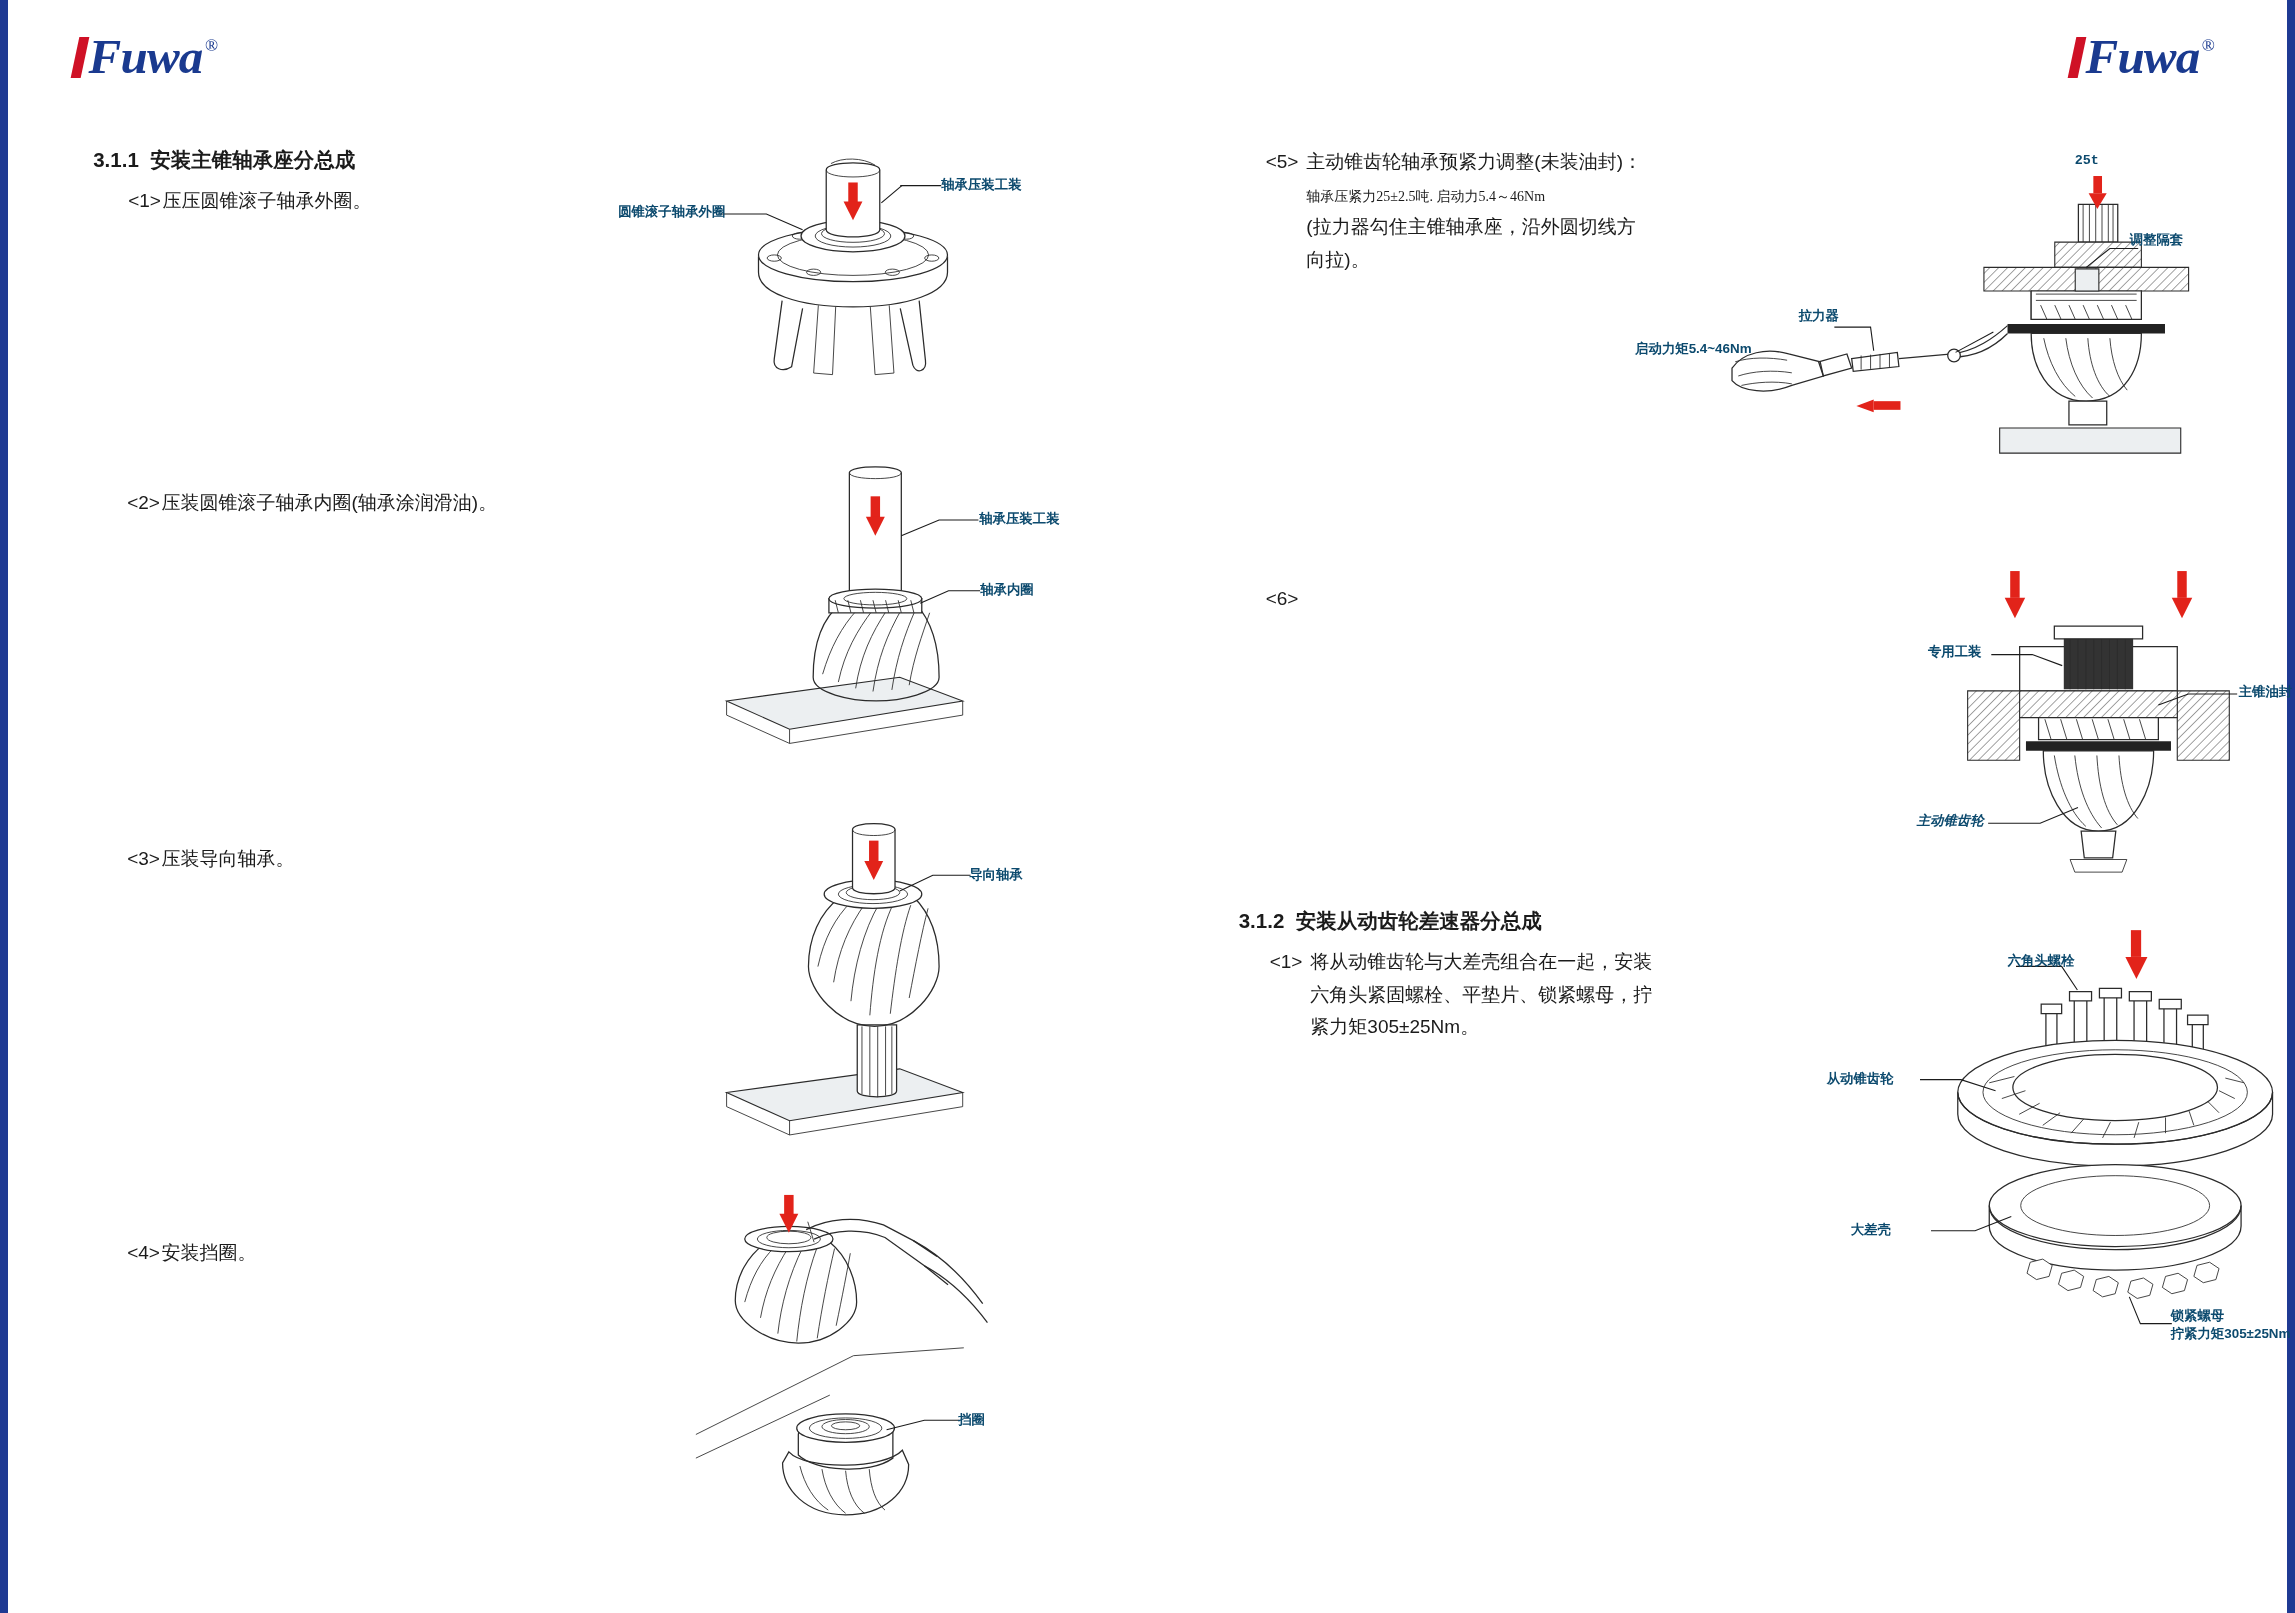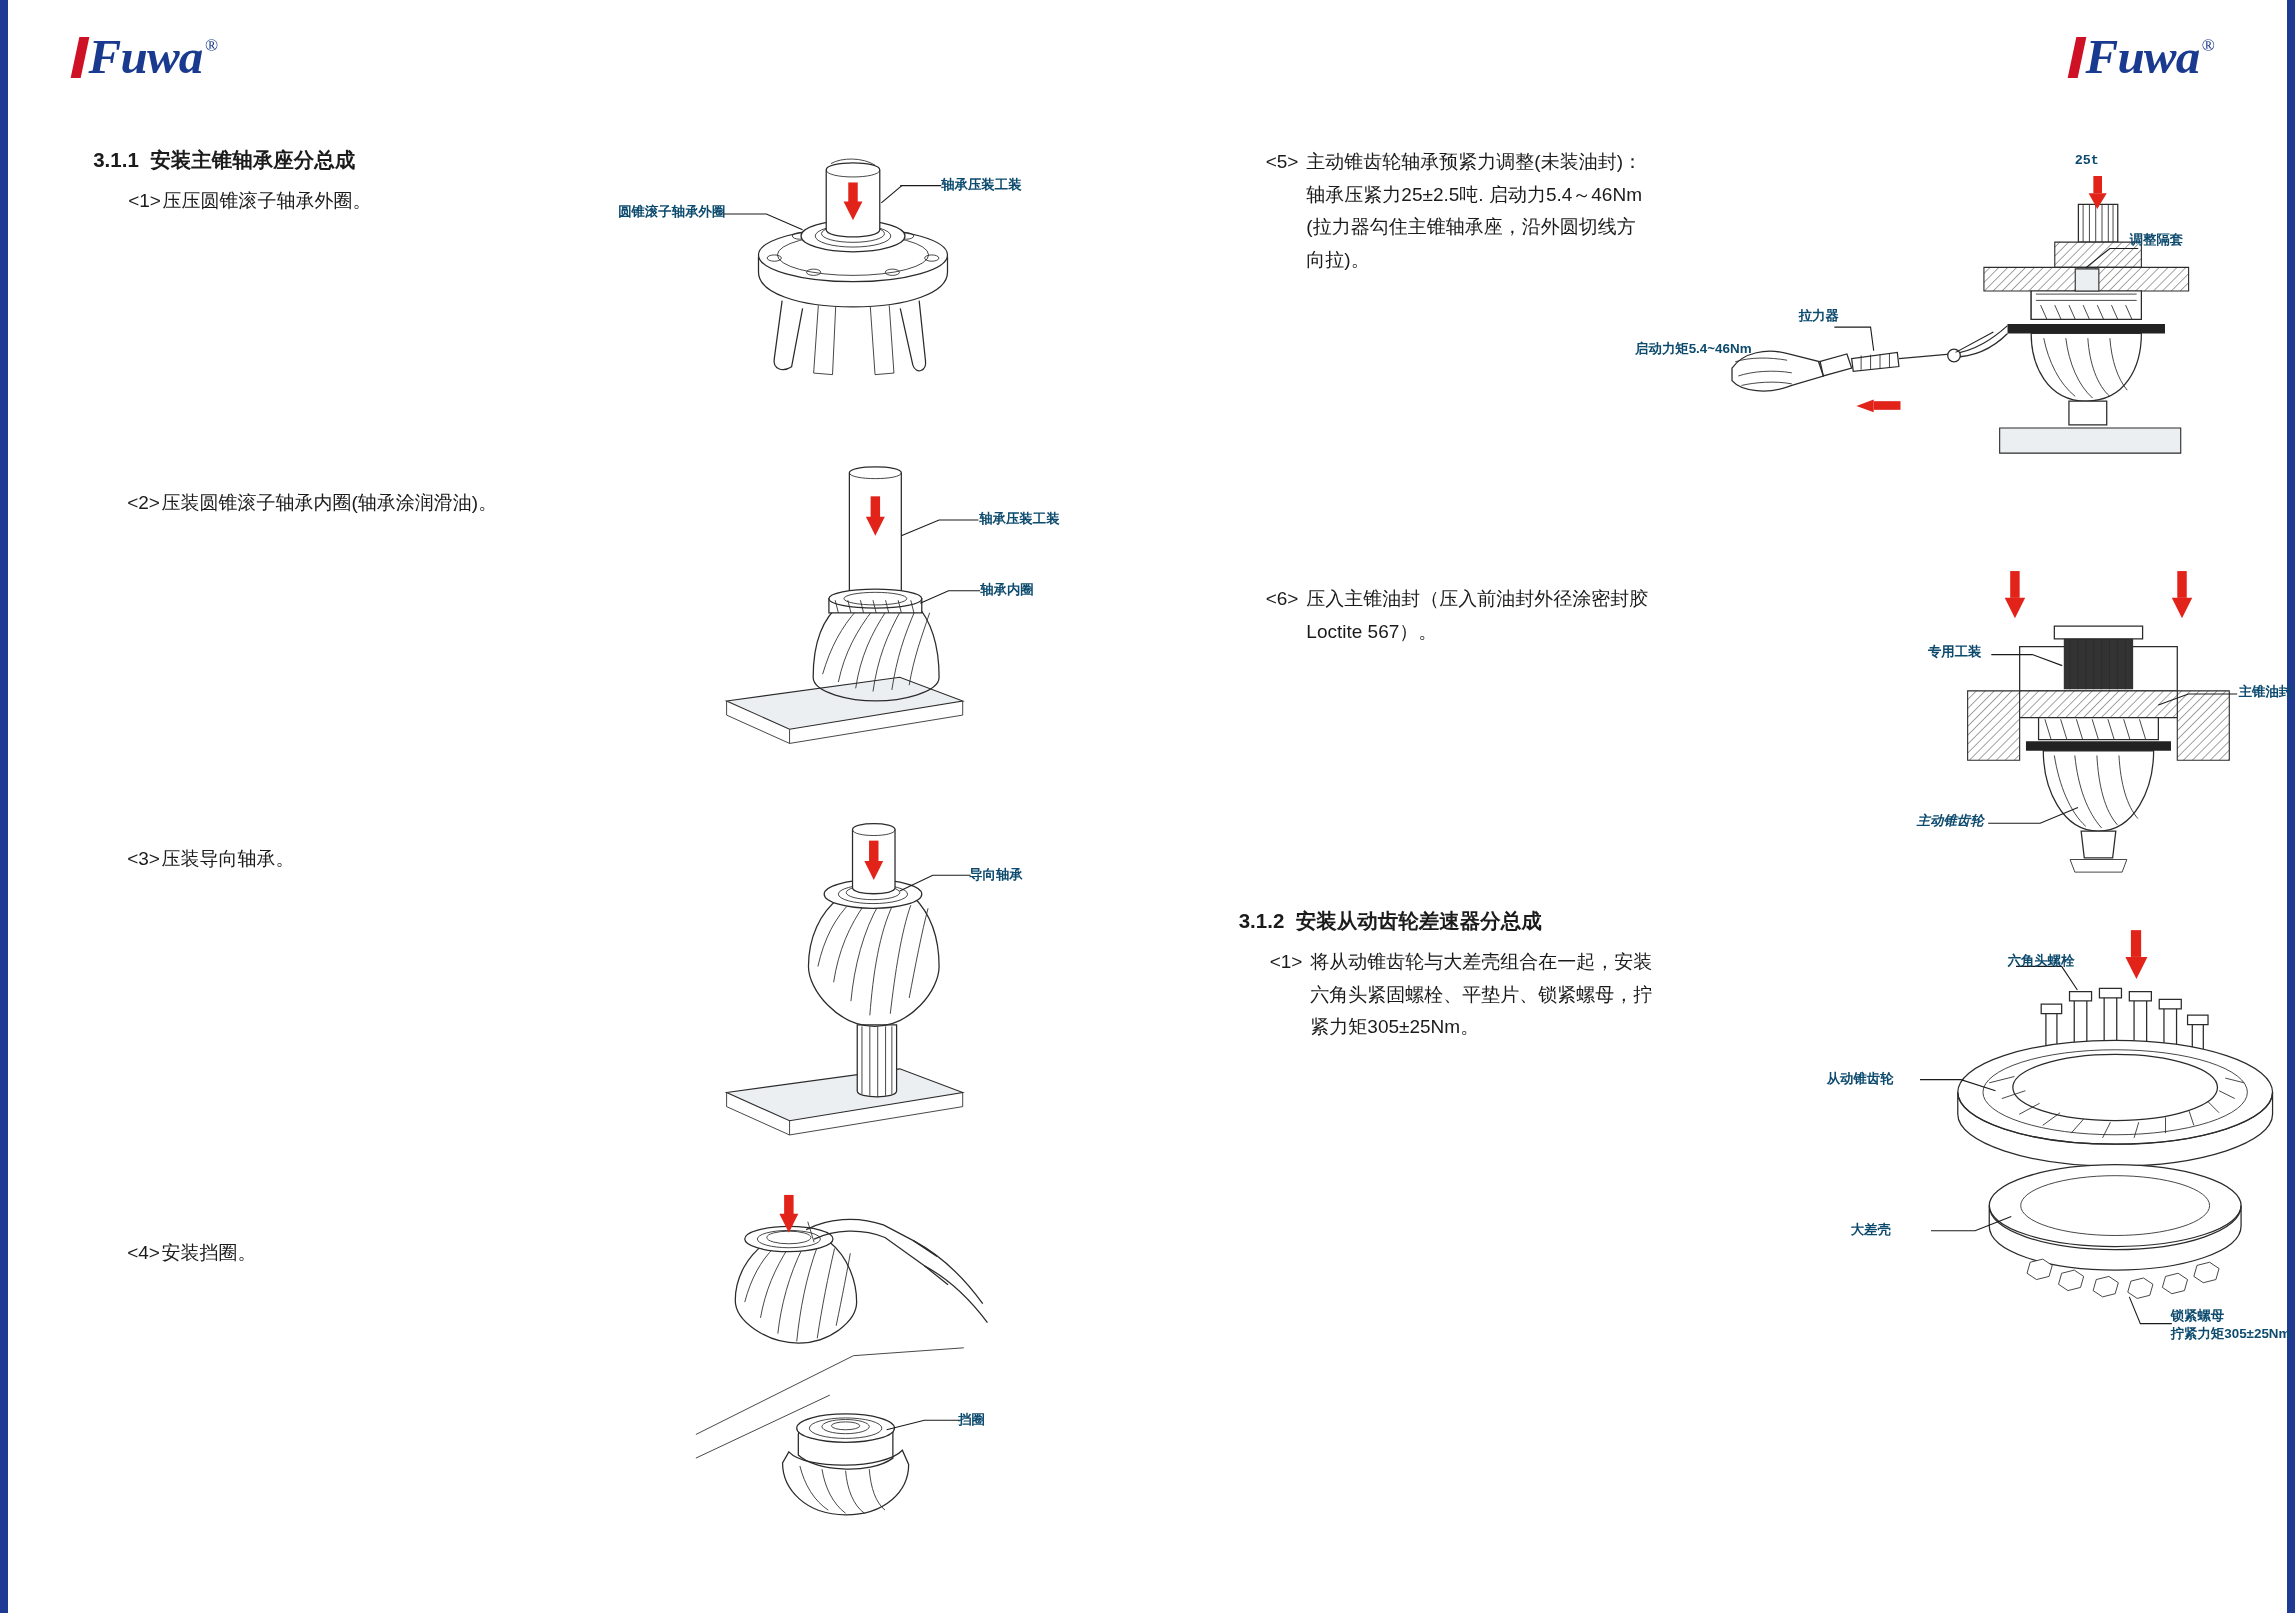--- a/index.html
+++ b/index.html
@@ -90,21 +90,21 @@
     color: #1b1b1b;
     white-space: nowrap;
   }
   .step {
     position: absolute;
     font-size: 19px;
     color: #1b1b1b;
     line-height: 1.72;
   }
   .step .marker { margin-right: 1.6px; }
-  .mono { font-family: Liberation Sans, sans-serif; font-size: 19px; }
+  .mono { font-family: Liberation Serif, serif; font-size: 14px; }
 
   
   .footer {
     position: absolute;
     bottom: 38px;
     width: 100%;
     text-align: center;
     font-size: 17.3px;
     color: #1b1b1b;
   }
@@ -357,24 +357,20 @@
           <span class="mono">轴承压紧力25±2.5吨. 启动力5.4～46Nm</span><br>
           <span>(拉力器勾住主锥轴承座，沿外圆切线方</span><br>
           <span>向拉)。</span>
         </span>
       </div>
     </div>
 
     <div class="step" style="left:118px; top:583px; width:473px;">
       <div style="display:flex;">
         <span class="marker" style="margin-right:7.9px;">&lt;6&gt;</span>
-        <span>
-          <span>压入主锥油封（压入前油封外径涂密封胶</span><br>
-          <span class="mono">Loctite 567）。</span>
-        </span>
       </div>
     </div>
 
     <div class="heading" style="left:91px; top:907px;">
       <span>3.1.2</span>&nbsp;&nbsp;<span>安装从动齿轮差速器分总成</span>
     </div>
 
     <div class="step" style="left:122px; top:946px; width:457px;">
       <div style="display:flex;">
         <span class="marker" style="margin-right:7.9px;">&lt;1&gt;</span>

